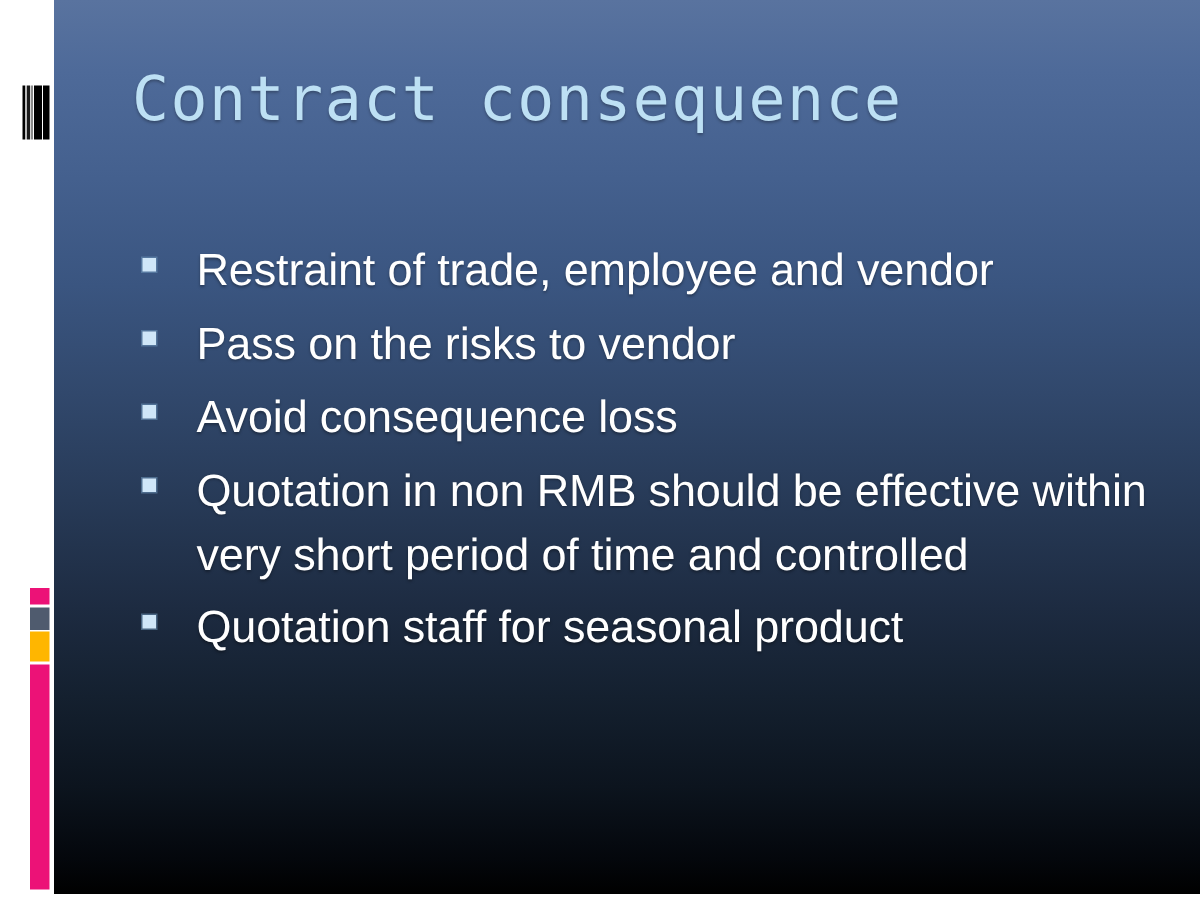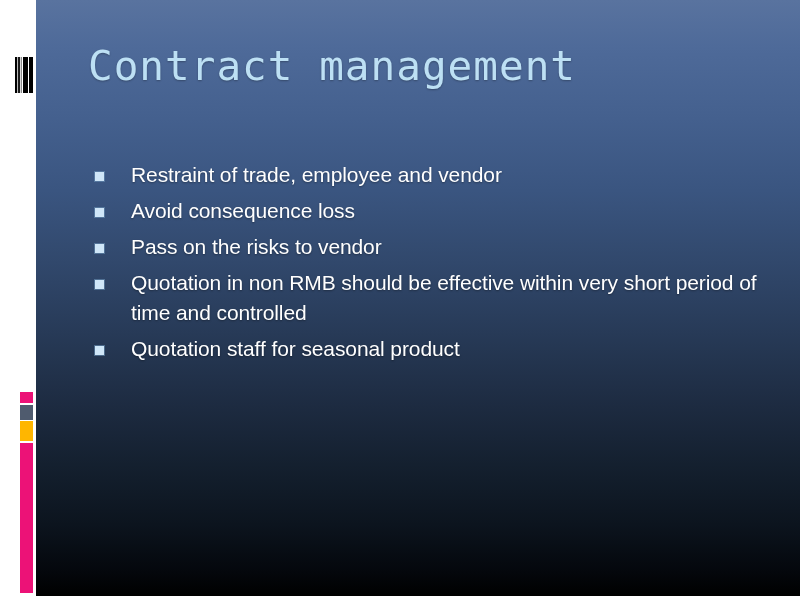--- a/index.html
+++ b/index.html
@@ -93,21 +93,21 @@
     list-style: none;
     margin: 0;
     padding: 0;
   }
 
   .bullet-item {
     position: relative;
     padding-left: 39px;
     margin-bottom: 6px;
     color: #ffffff;
-    font-size: 21px;
+    font-size: 30px;
     line-height: 1.43;
     font-family: "Liberation Sans", sans-serif;
     font-weight: 400;
     letter-spacing: -0.1px;
     text-shadow: 0 1px 2px rgba(0,0,0,0.35);
   }
 
   .bullet-marker {
     position: absolute;
     left: 3px;
@@ -129,34 +129,34 @@
 
   <div class="deco-colorbar">
     <div class="cb-seg" style="top:392px;height:11px;background:#ec1277;"></div>
     <div class="cb-seg" style="top:405px;height:15px;background:#4f5b6e;"></div>
     <div class="cb-seg" style="top:421px;height:20px;background:#ffb600;"></div>
     <div class="cb-seg" style="top:443px;height:150px;background:#ec1277;"></div>
   </div>
 
   <div id="slide-canvas">
 
-    <div id="slide-title">Contract management</div>
+    <div id="slide-title">Contract consequence</div>
 
     <ul id="bullet-list">
       <li class="bullet-item">
         <span class="bullet-marker"></span>
         <span class="bullet-text">Restraint of trade, employee and vendor</span>
       </li>
       <li class="bullet-item">
         <span class="bullet-marker"></span>
-        <span class="bullet-text">Avoid consequence loss</span>
+        <span class="bullet-text">Pass on the risks to vendor</span>
       </li>
       <li class="bullet-item">
         <span class="bullet-marker"></span>
-        <span class="bullet-text">Pass on the risks to vendor</span>
+        <span class="bullet-text">Avoid consequence loss</span>
       </li>
       <li class="bullet-item">
         <span class="bullet-marker"></span>
         <span class="bullet-text">Quotation in non RMB should be effective within very short period of time and controlled</span>
       </li>
       <li class="bullet-item">
         <span class="bullet-marker"></span>
         <span class="bullet-text">Quotation staff for seasonal product</span>
       </li>
     </ul>

